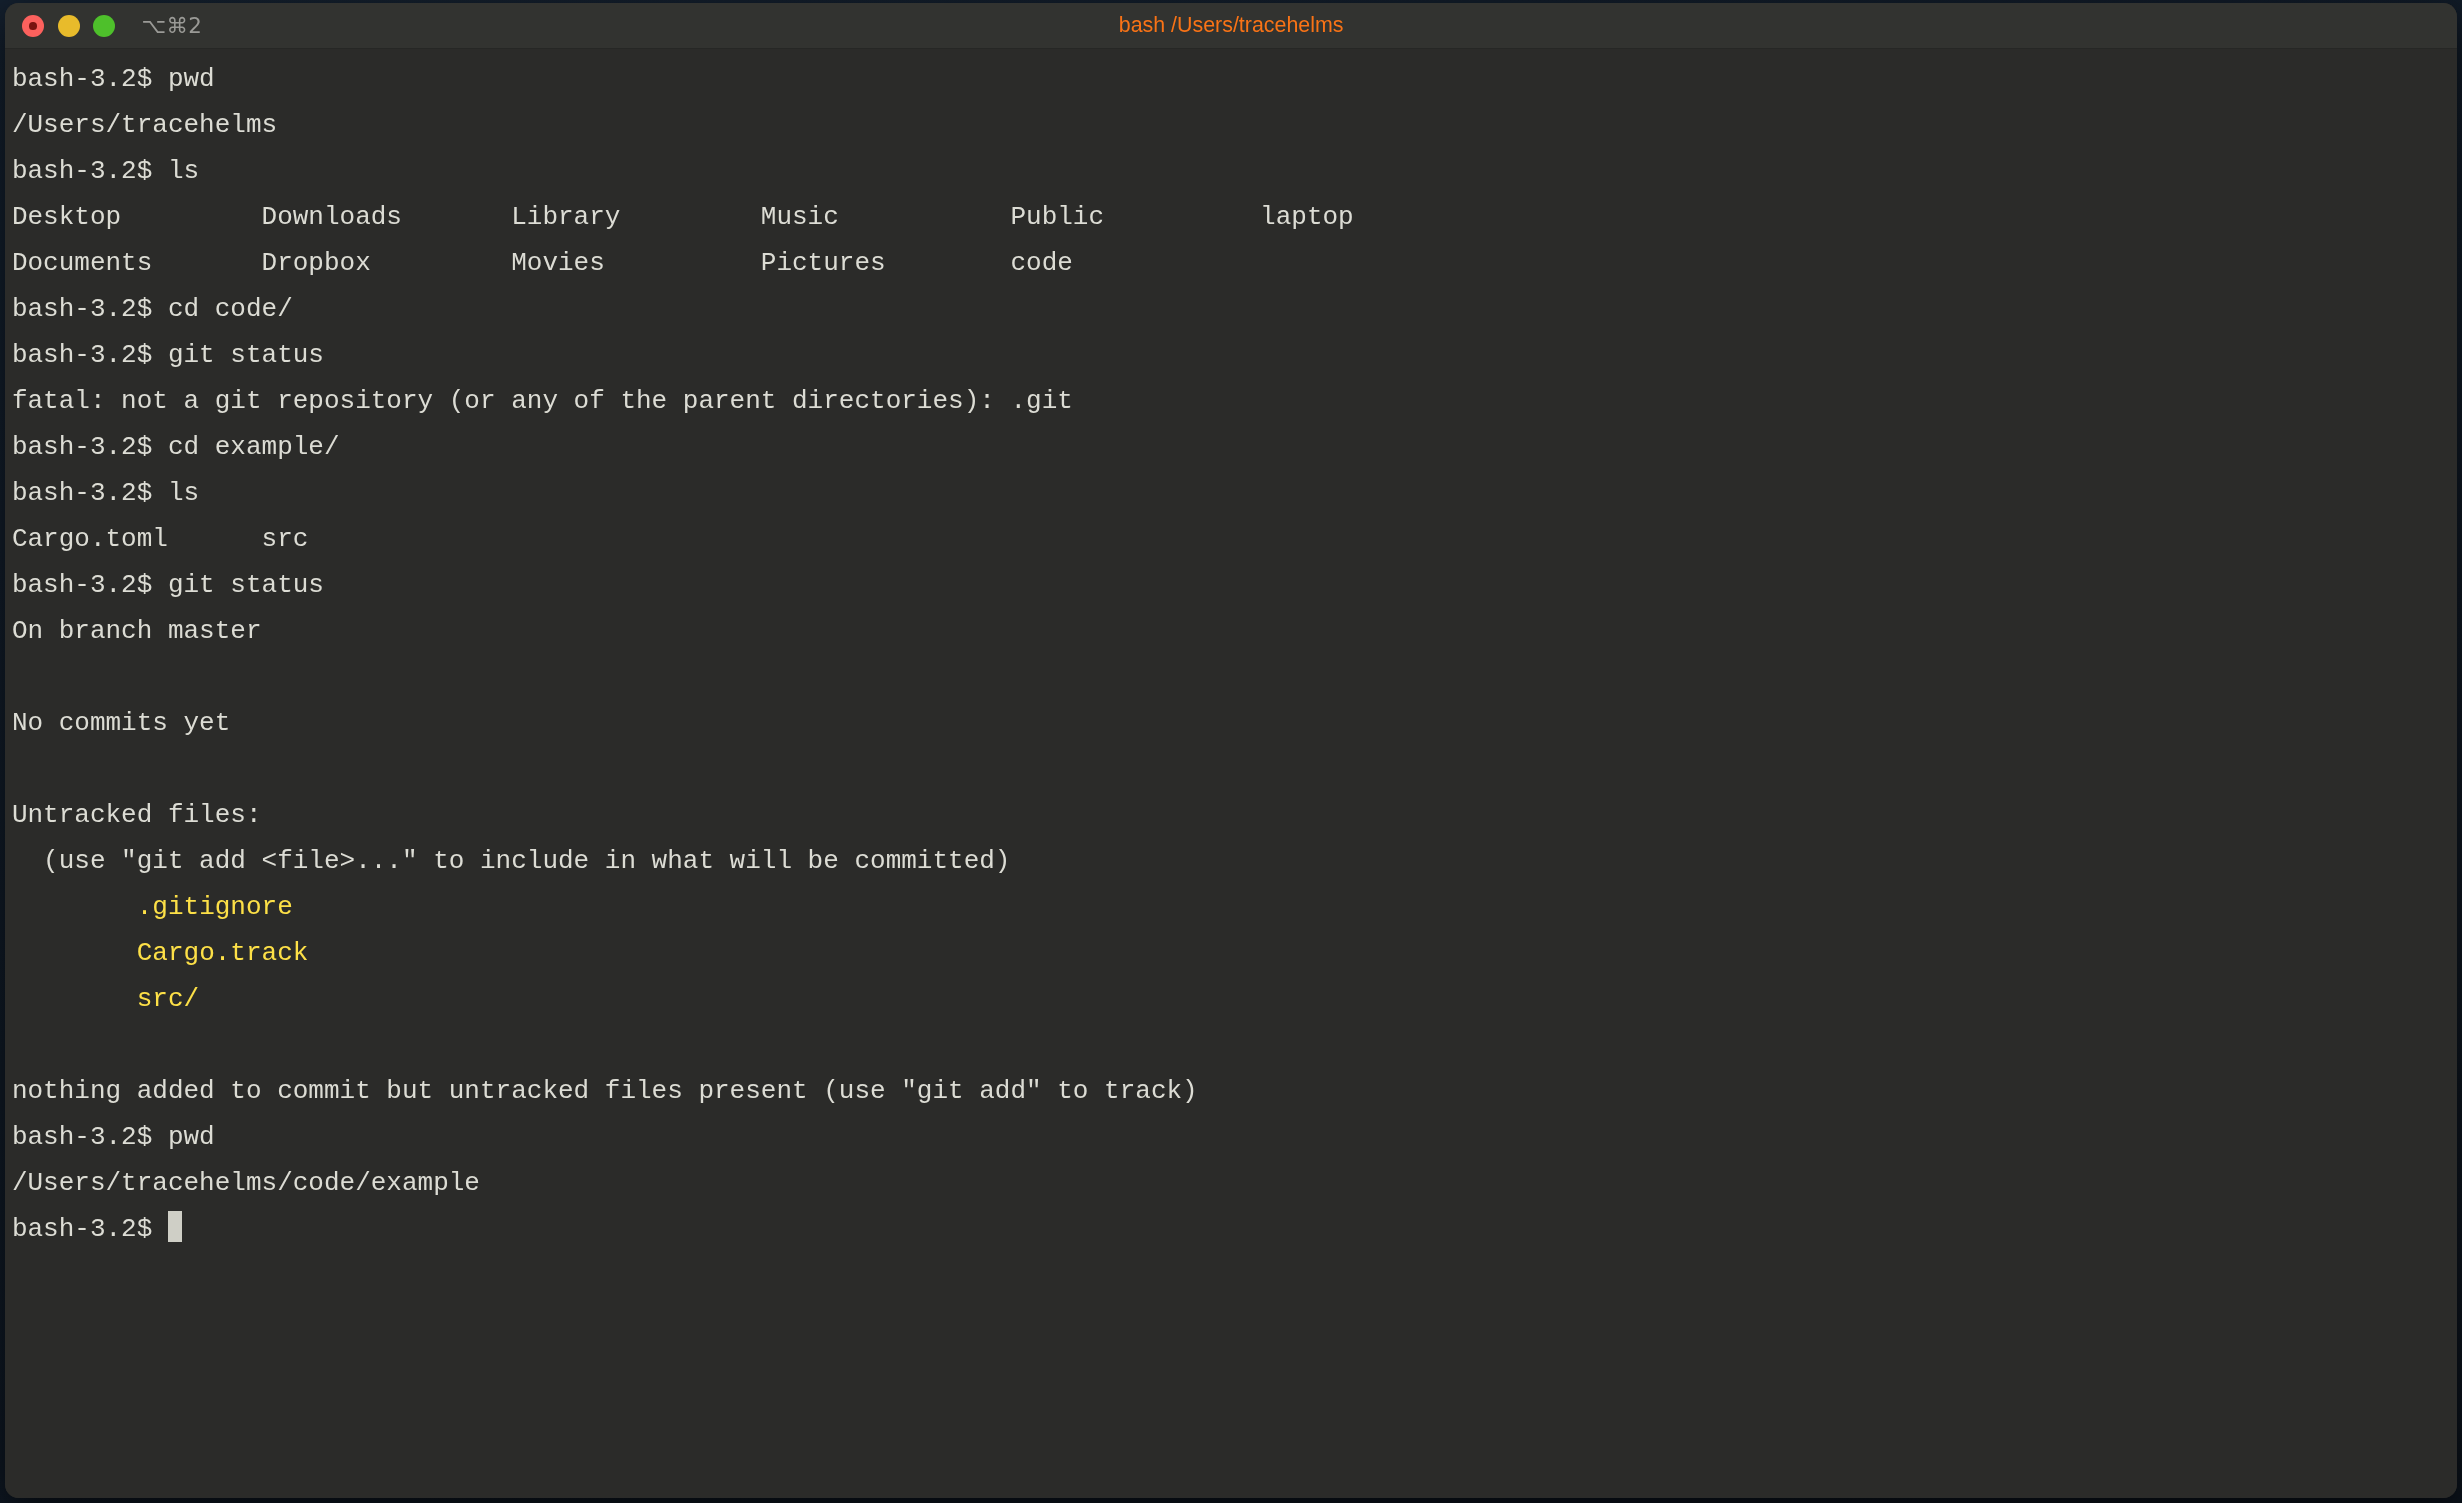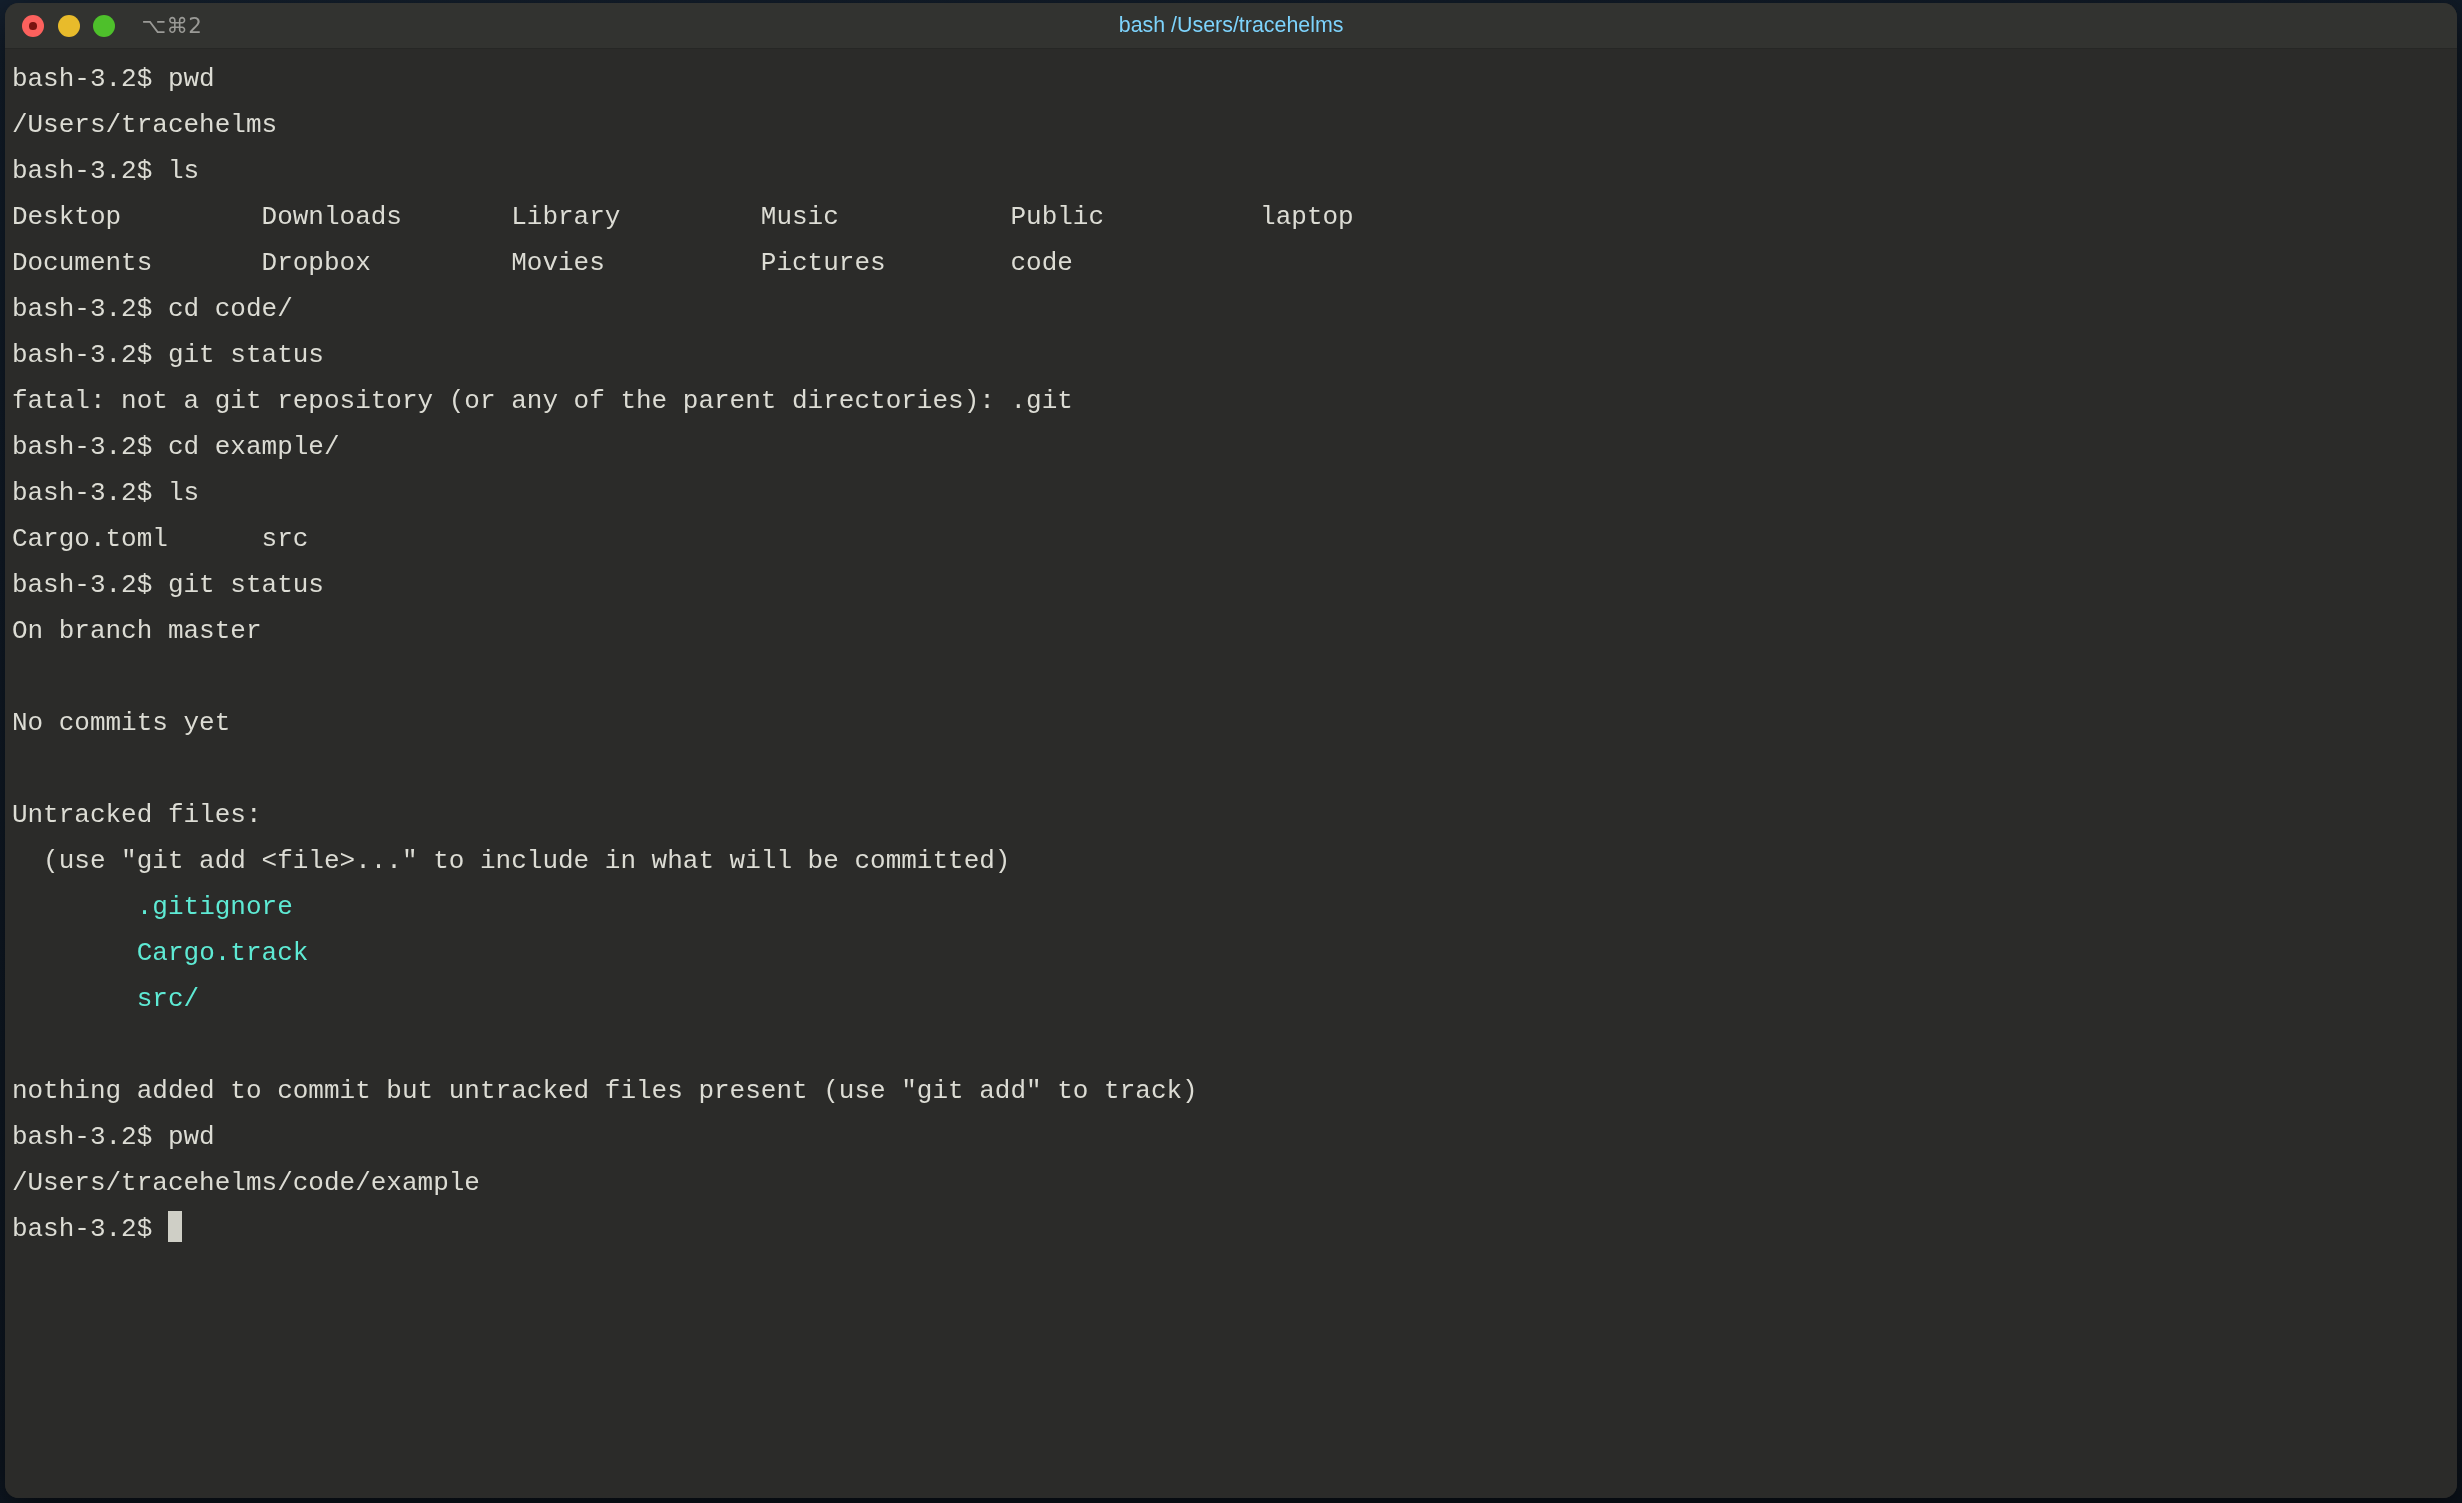--- a/index.html
+++ b/index.html
@@ -76,21 +76,21 @@
     font-family: "DejaVu Sans", sans-serif;
     font-size: 21.4px;
     letter-spacing: 0.4px;
     white-space: nowrap;
   }
 
   #window-title {
     position: absolute;
     left: 0; right: 0;
     text-align: center;
-    color: #7dd3fc;
+    color: #f97316;
     font-family: "Liberation Sans", sans-serif;
     font-size: 21.4px;
     pointer-events: none;
   }
 
   
   #terminal-body {
     flex: 1;
     background: #2b2b29;
     padding: 6.8px 0 0 6.8px;
@@ -99,21 +99,21 @@
 
   #terminal-output {
     margin: 0;
     font-family: Liberation Mono, monospace;
     font-size: 26px;
     line-height: 46px;
     color: #dcdcd4;
     white-space: pre;
     letter-spacing: 0px;
   }
-  #terminal-output .red { color: #5eead4; }
+  #terminal-output .red { color: #fde047; }
 
   .cursor-block {
     display: inline-block;
     width: 14.5px;
     height: 31px;
     background: #cfcfc6;
     vertical-align: -6px;
   }
 </style>
 </head>

